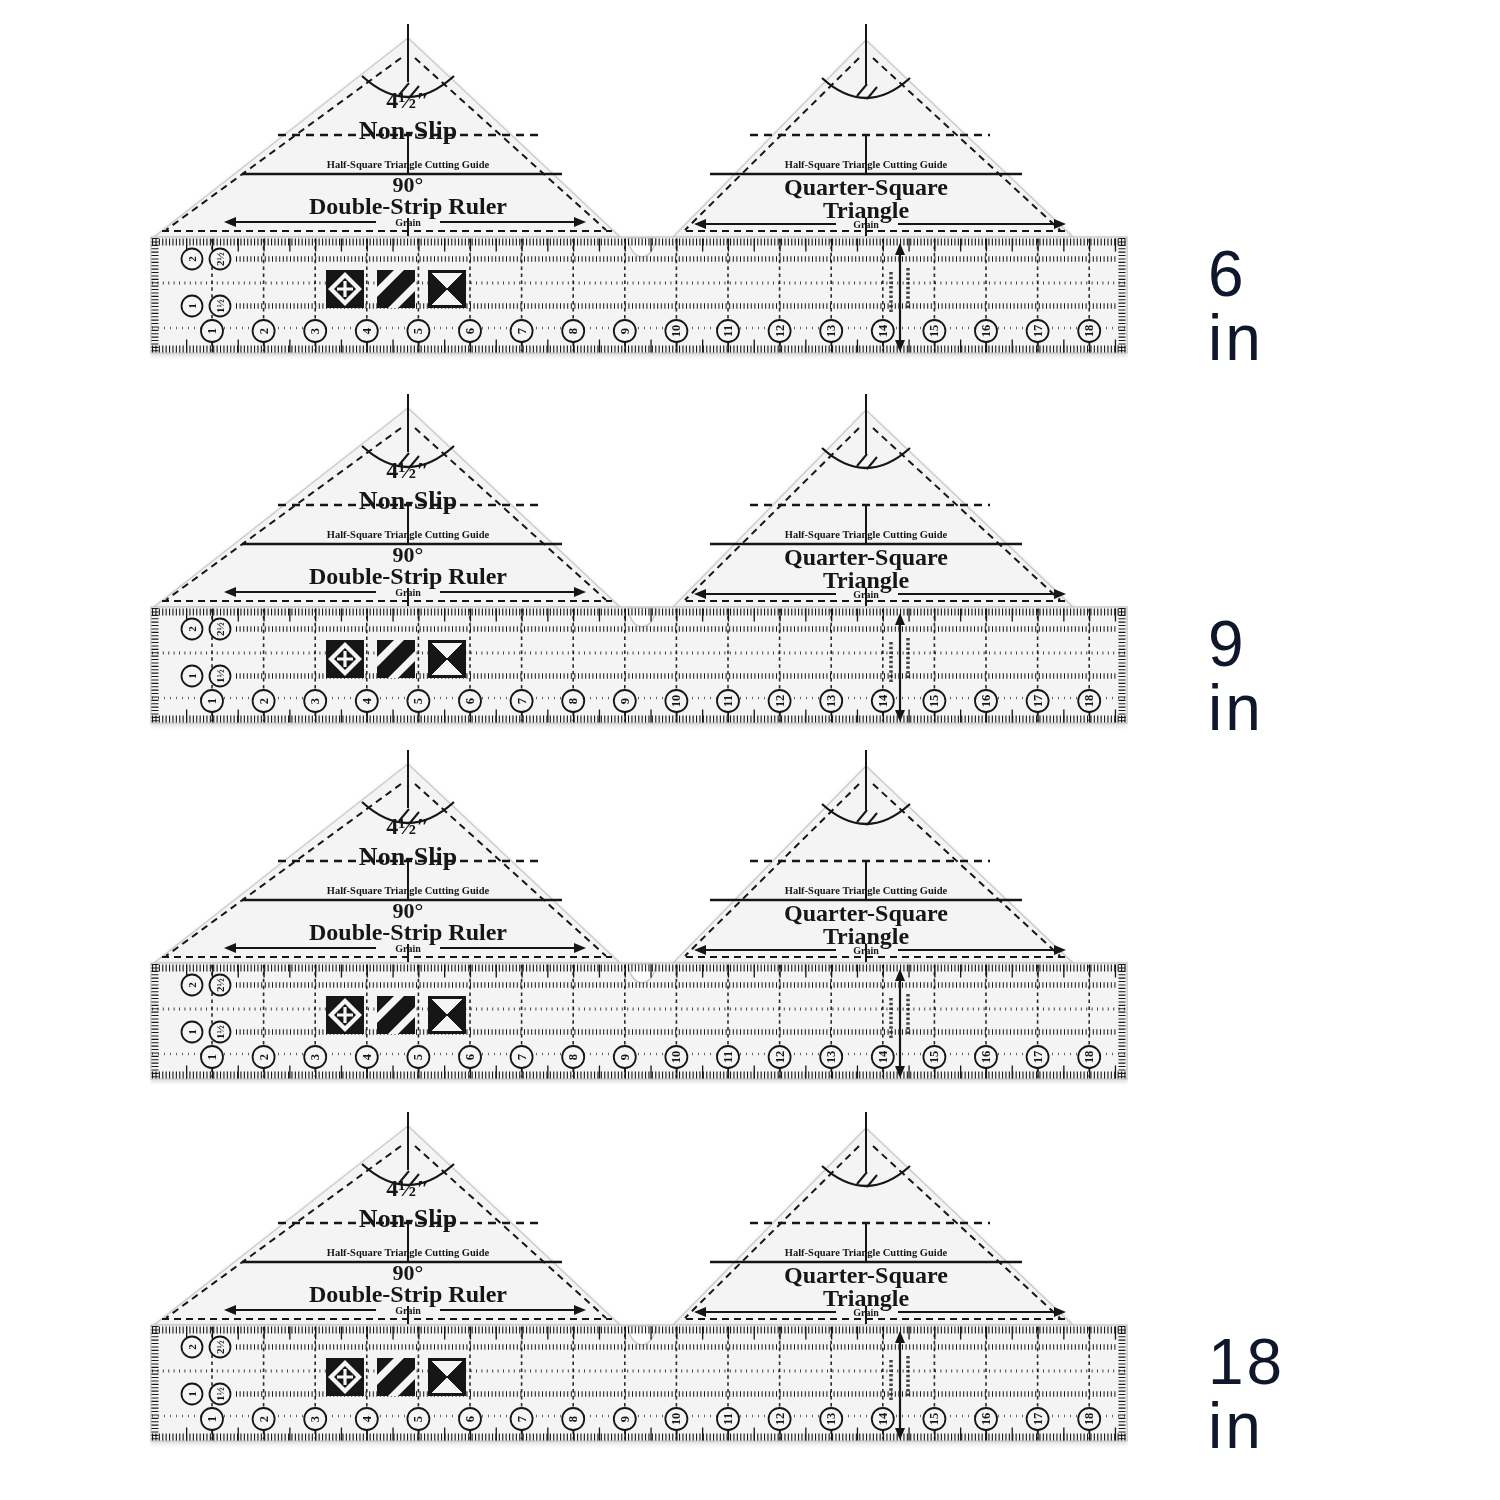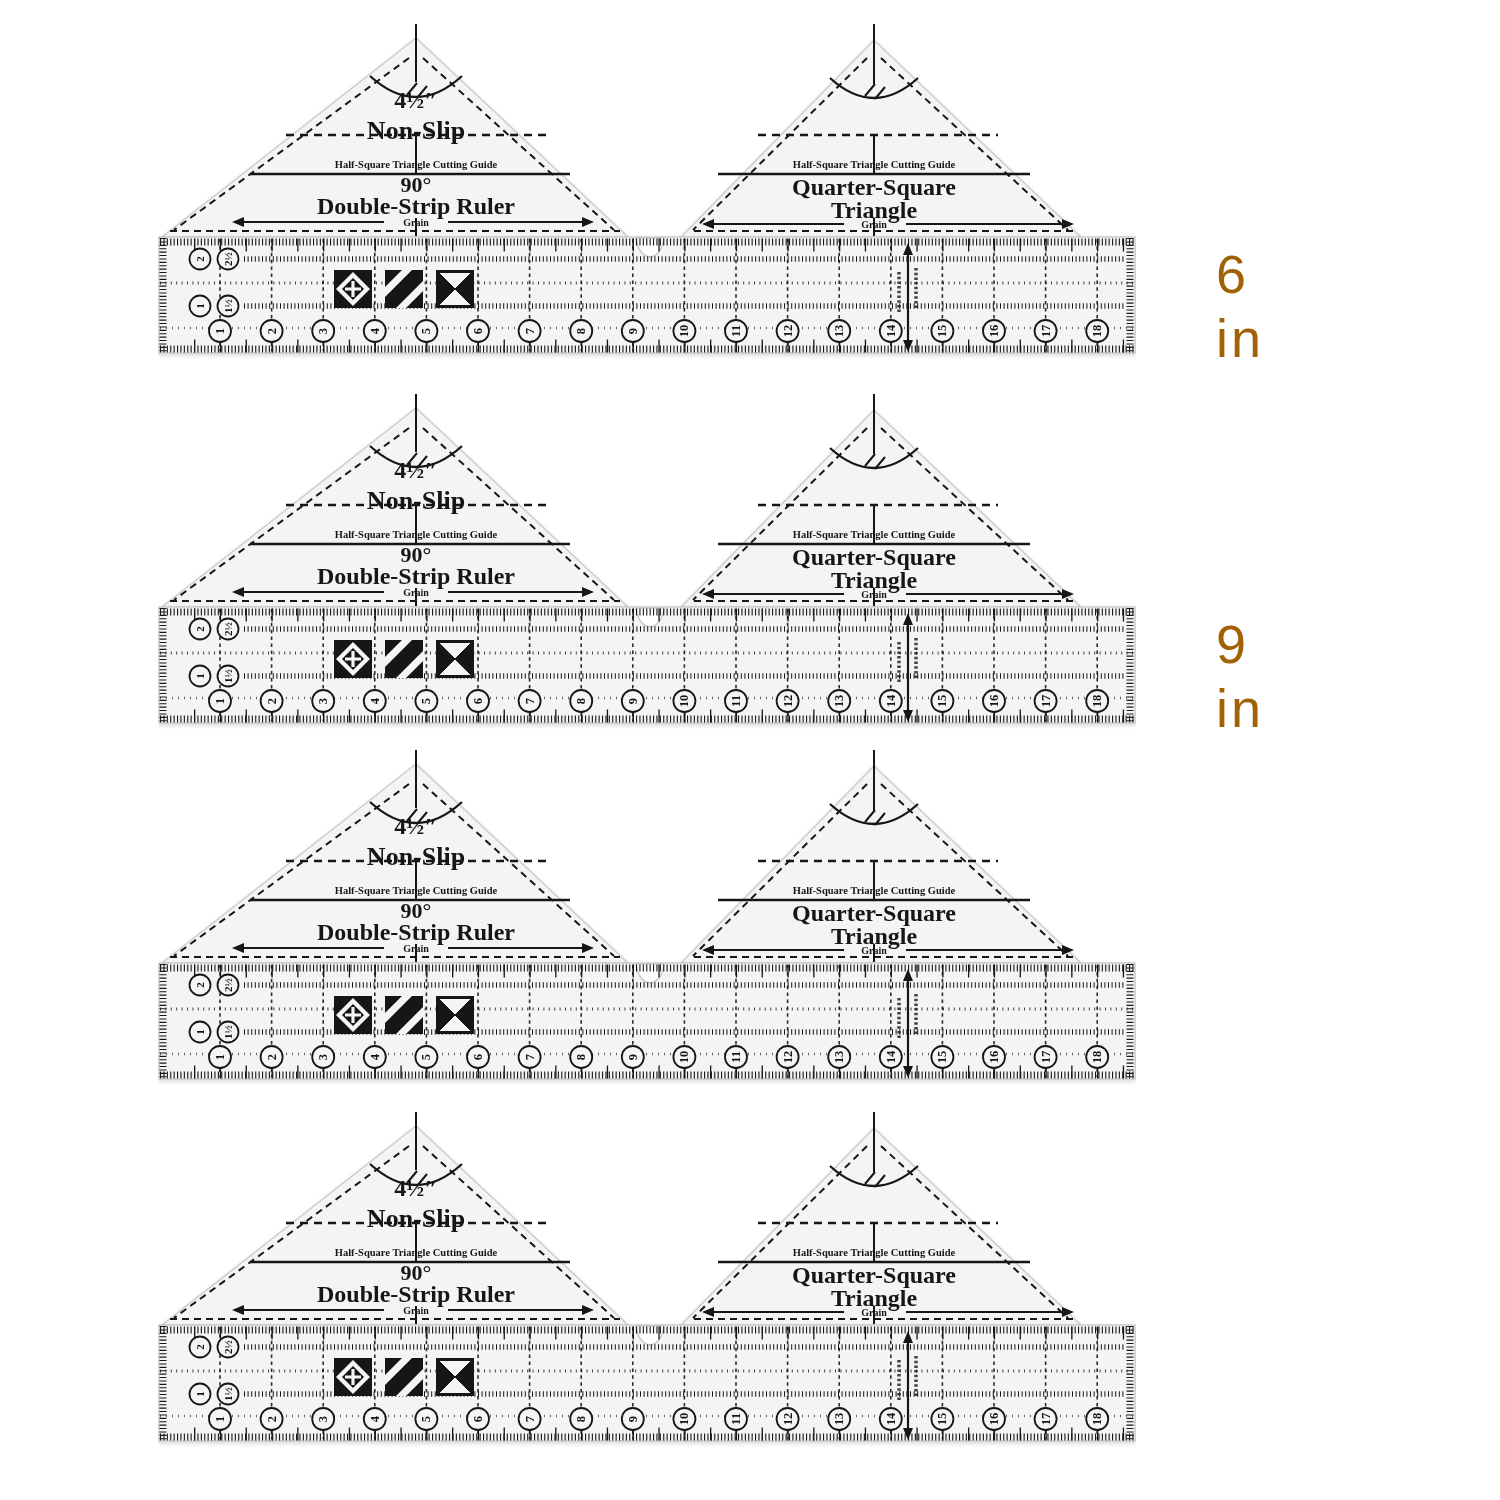--- a/index.html
+++ b/index.html
@@ -1,22 +1,22 @@
 <!DOCTYPE html>
 <html><head>
 <meta charset="utf-8">
 <style>
   html,body{margin:0;padding:0;background:#ffffff;}
   .canvas{position:relative;width:1500px;height:1500px;background:#ffffff;overflow:hidden;
           font-family:"Liberation Sans",sans-serif;}
-  .row{position:absolute;left:8px;width:1228px;height:345px;padding-left:16px;}
+  .row{position:absolute;left:0;width:1228px;height:345px;padding-left:16px;}
   .row-0{top:22px;} .row-1{top:392px;} .row-2{top:748px;} .row-3{top:1110px;}
   .ruler-svg{position:absolute;left:150px;top:0;width:978px;height:345px;}
-  .size-label{position:absolute;left:1208px;top:220px;font-size:54px;line-height:64px;
-              color:#a16207;letter-spacing:3px;font-family:"Liberation Sans",sans-serif;}
+  .size-label{position:absolute;left:1208px;top:220px;font-size:64px;line-height:64px;
+              color:#0f172a;letter-spacing:3px;font-family:"Liberation Sans",sans-serif;}
   
   .acrylic{fill:#f4f4f4;stroke:#cdcdcd;stroke-width:1.5;}
   .soft{filter:drop-shadow(0 2px 2px rgba(0,0,0,0.14));}
   .ink{stroke:#161616;fill:none;}
   .ink-fill{fill:#161616;stroke:none;}
   .serif-b{font-family:"Liberation Serif",serif;font-weight:bold;fill:#161616;}
   .tick-fine{stroke:#161616;stroke-width:7;stroke-dasharray:1.1 2.3;}
   .tick-half{stroke:#161616;stroke-width:13;stroke-dasharray:1.3 24.5;}
   .tick-vfine{stroke:#161616;stroke-width:7;stroke-dasharray:1.1 2.3;}
   .dense-row{stroke:#161616;stroke-width:5.5;stroke-dasharray:1 2.6;}
@@ -636,14 +636,15 @@
 
       <g>
         <line x1="750" y1="230" x2="750" y2="320" stroke="#161616" stroke-width="2.2"></line>
         <polygon class="ink-fill" points="750,221 745,233 755,233"></polygon>
         <polygon class="ink-fill" points="750,330 745,318 755,318"></polygon>
         <line class="micro-marks" x1="741" y1="250" x2="741" y2="292"></line>
         <line class="micro-marks" x1="758" y1="246" x2="758" y2="286"></line>
       </g>
     </svg>
 
+    <div class="size-label">18 in</div>
   </div>
 </div>
 
 </body></html>

